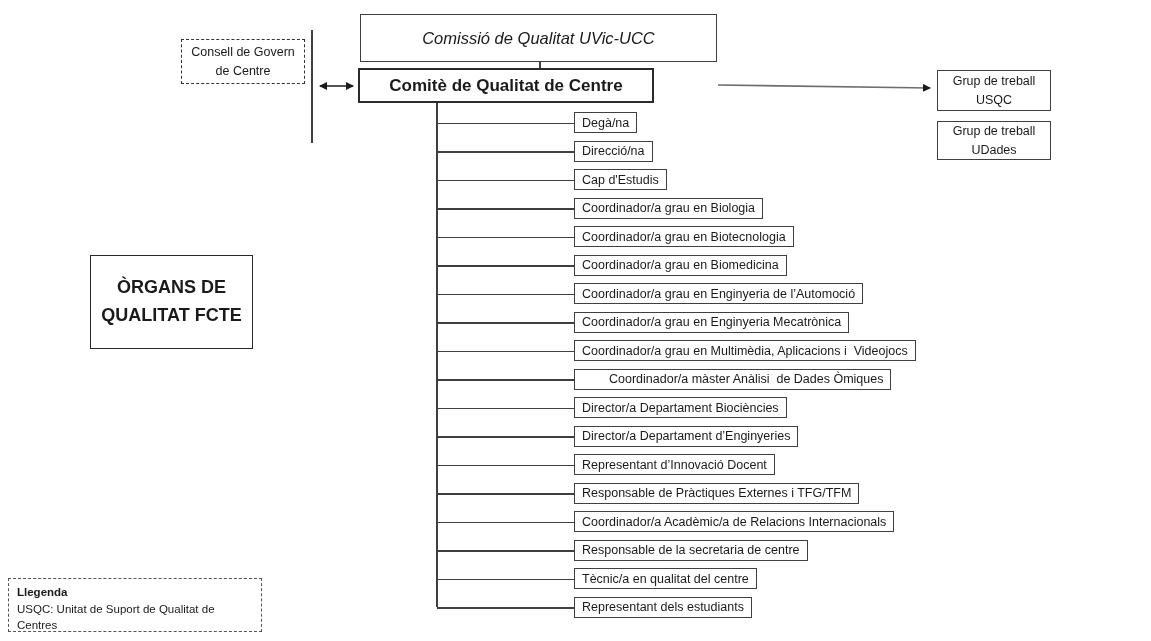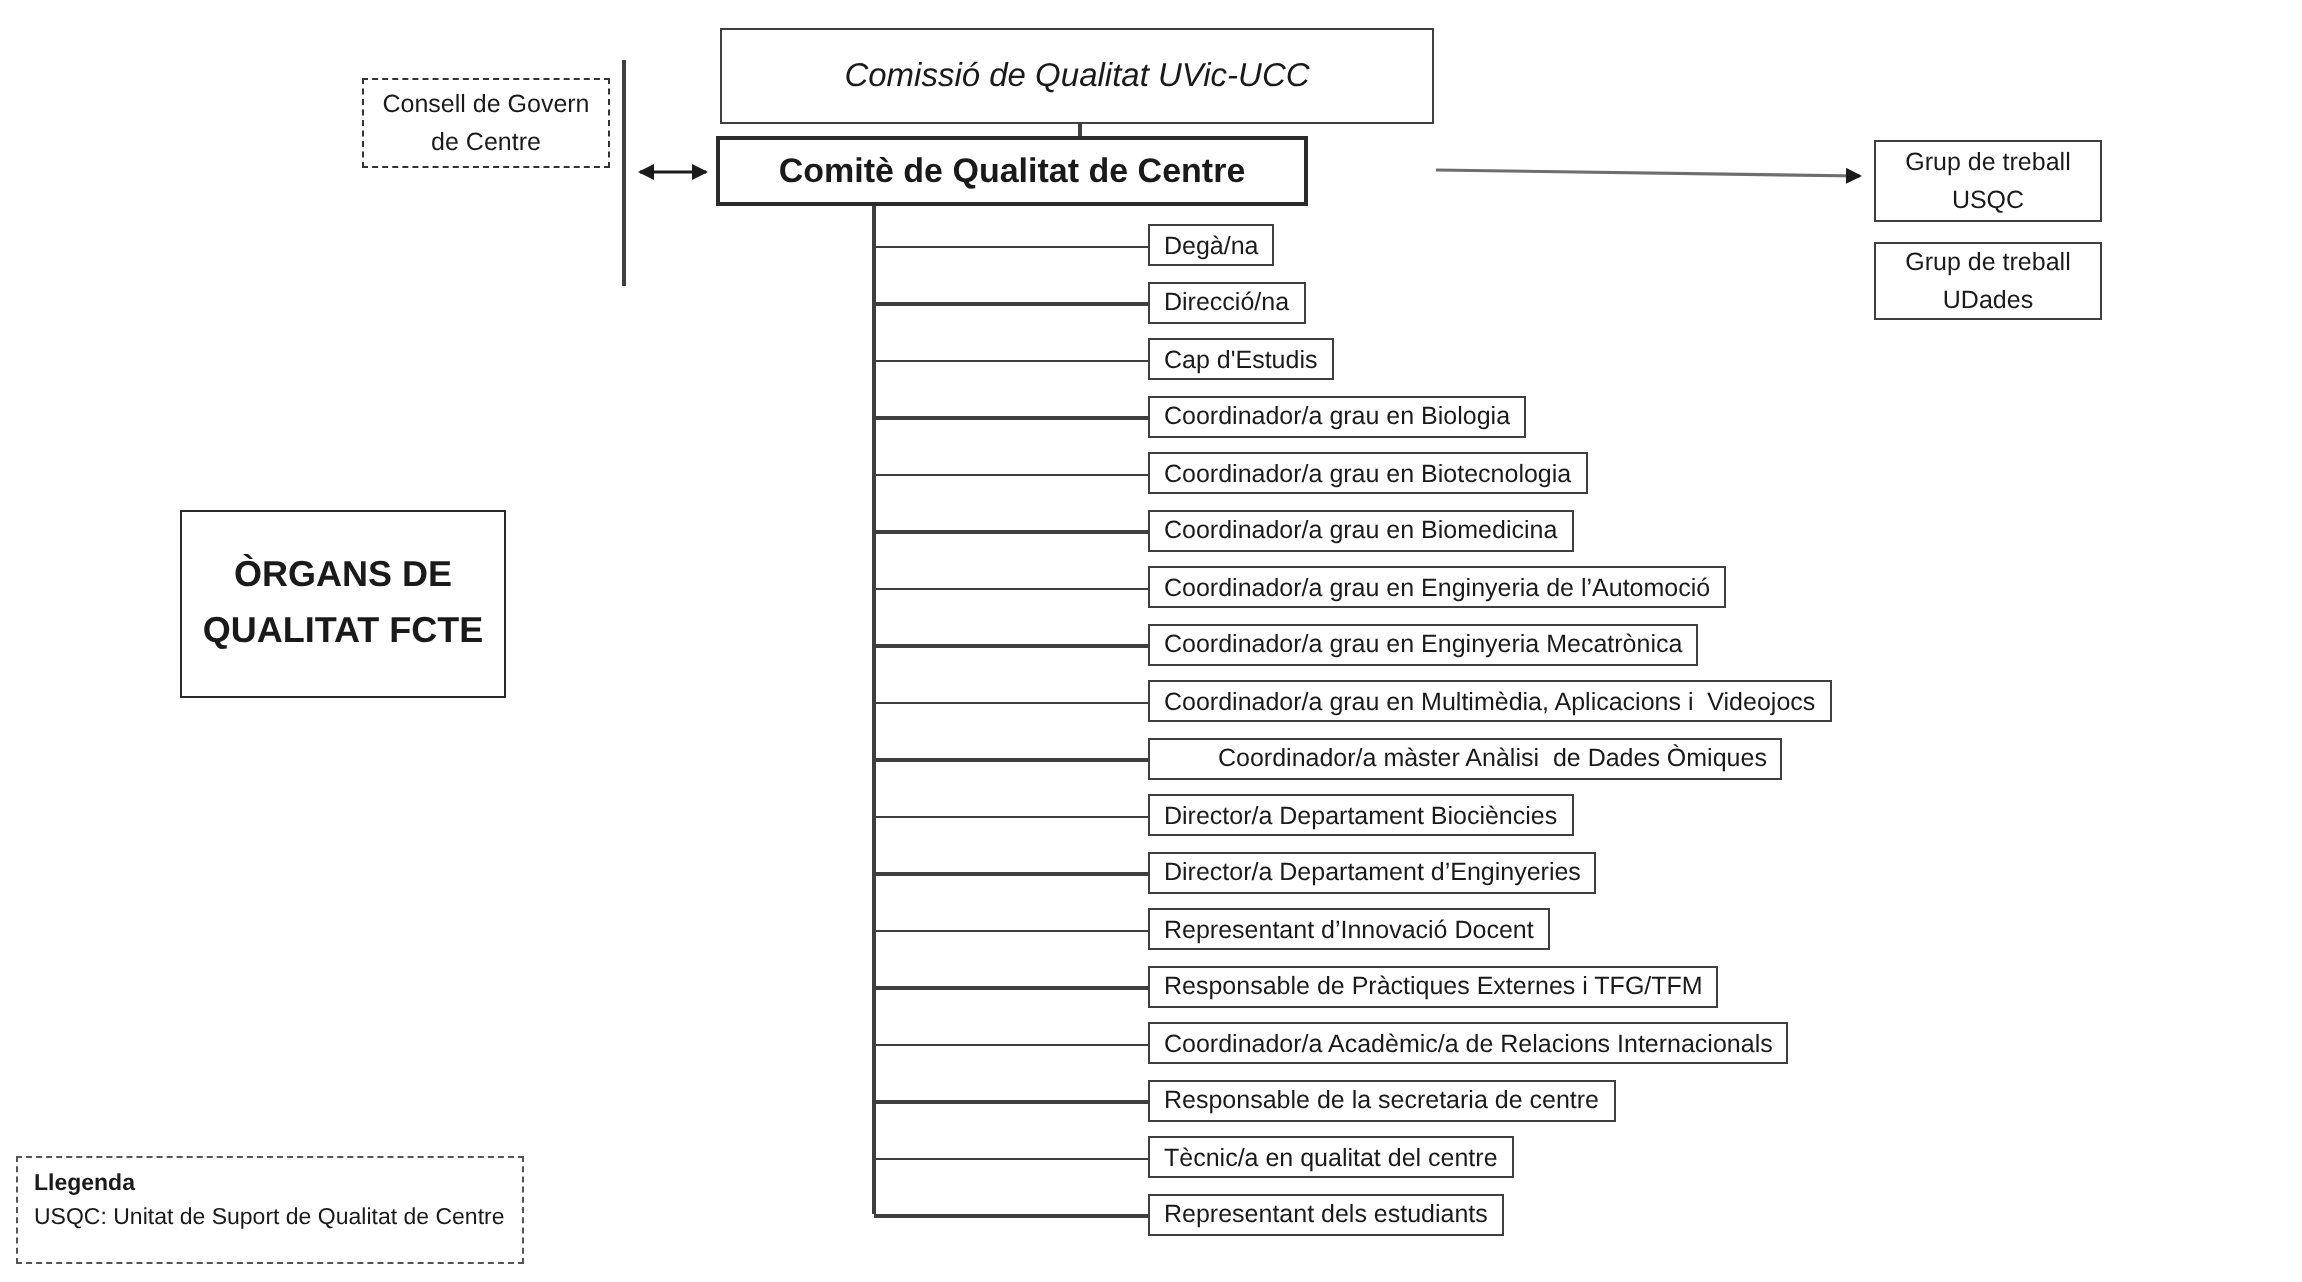--- a/index.html
+++ b/index.html
@@ -137,16 +137,16 @@
       <div class="branch" style="top: 550px;"></div>
       <div class="member-box" style="top: 539.5px;">Responsable de la secretaria de centre</div>
       <div class="branch" style="top: 578.5px;"></div>
       <div class="member-box" style="top: 568px;">Tècnic/a en qualitat del centre</div>
       <div class="branch" style="top: 607px;"></div>
       <div class="member-box" style="top: 596.5px;">Representant dels estudiants</div>
     </div>
 
   <div class="legend">
     <div class="legend-title">Llegenda</div>
-    <div class="legend-text">USQC: Unitat de Suport de Qualitat de Centre</div>
+    <div class="legend-text">USQC: Unitat de Suport de Qualitat de Centres</div>
   </div>
 
 </div>
 
 </body></html>

